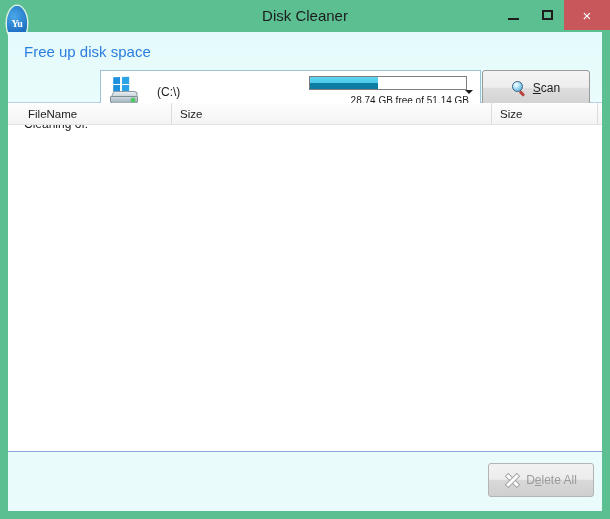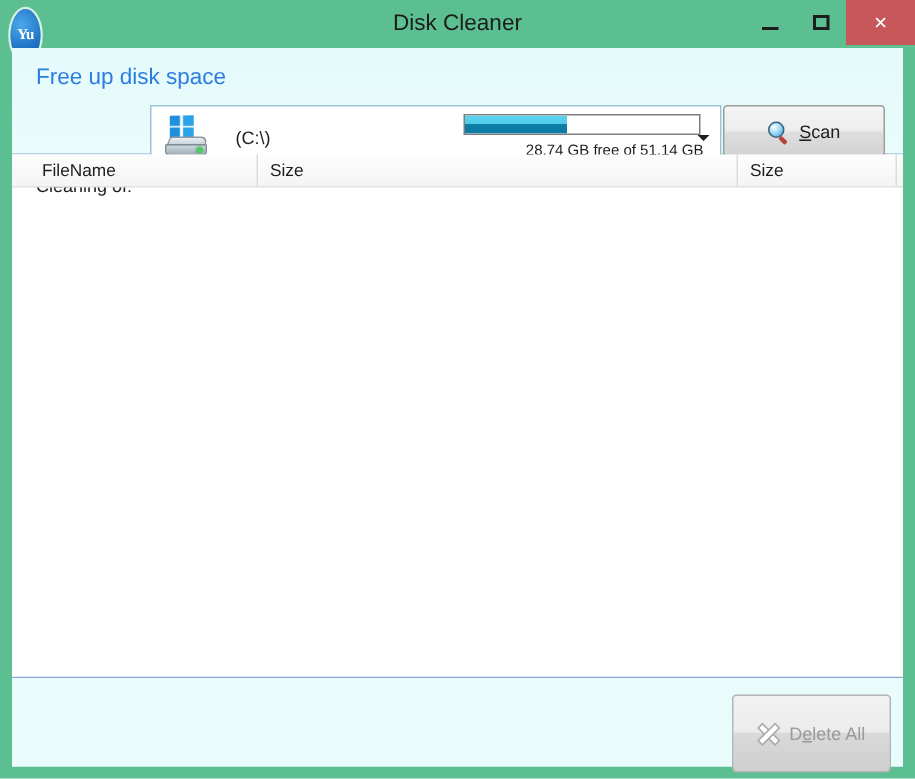--- a/index.html
+++ b/index.html
@@ -370,21 +370,21 @@
   .footer {
     flex: 0 0 59px;
     height: 59px;
     background: #e9fbfb;
     position: relative;
   }
   .btn-delete {
     right: 8px;
     top: 11px;
     width: 106px;
-    height: 52px;
+    height: 34px;
     position: absolute;
     box-sizing: border-box;
     border: 1px solid #b3b3b3;
     border-radius: 3px;
     background: linear-gradient(to bottom, #f2f2f2 0%, #ececec 48%, #d9d9d9 50%, #cfcfcf 100%);
     display: flex;
     align-items: center;
     justify-content: center;
     font-size: 12px;
     color: #9a9a9a;

